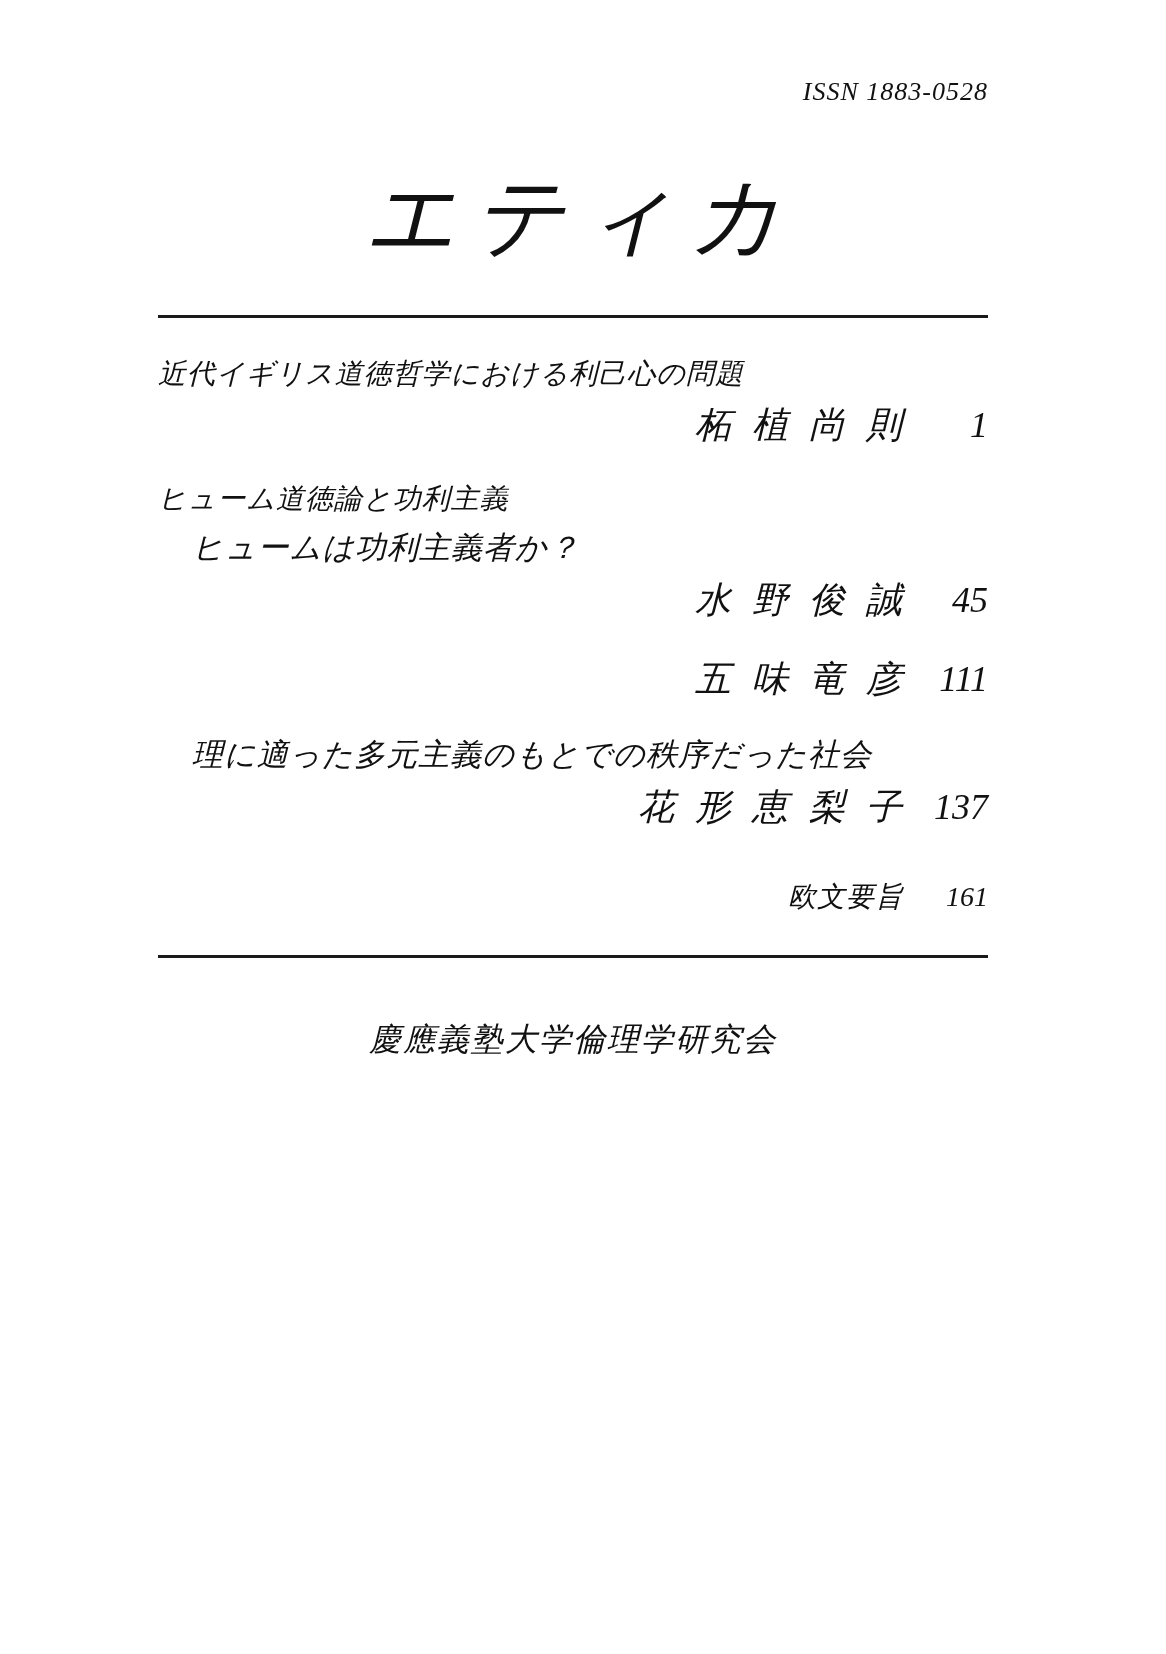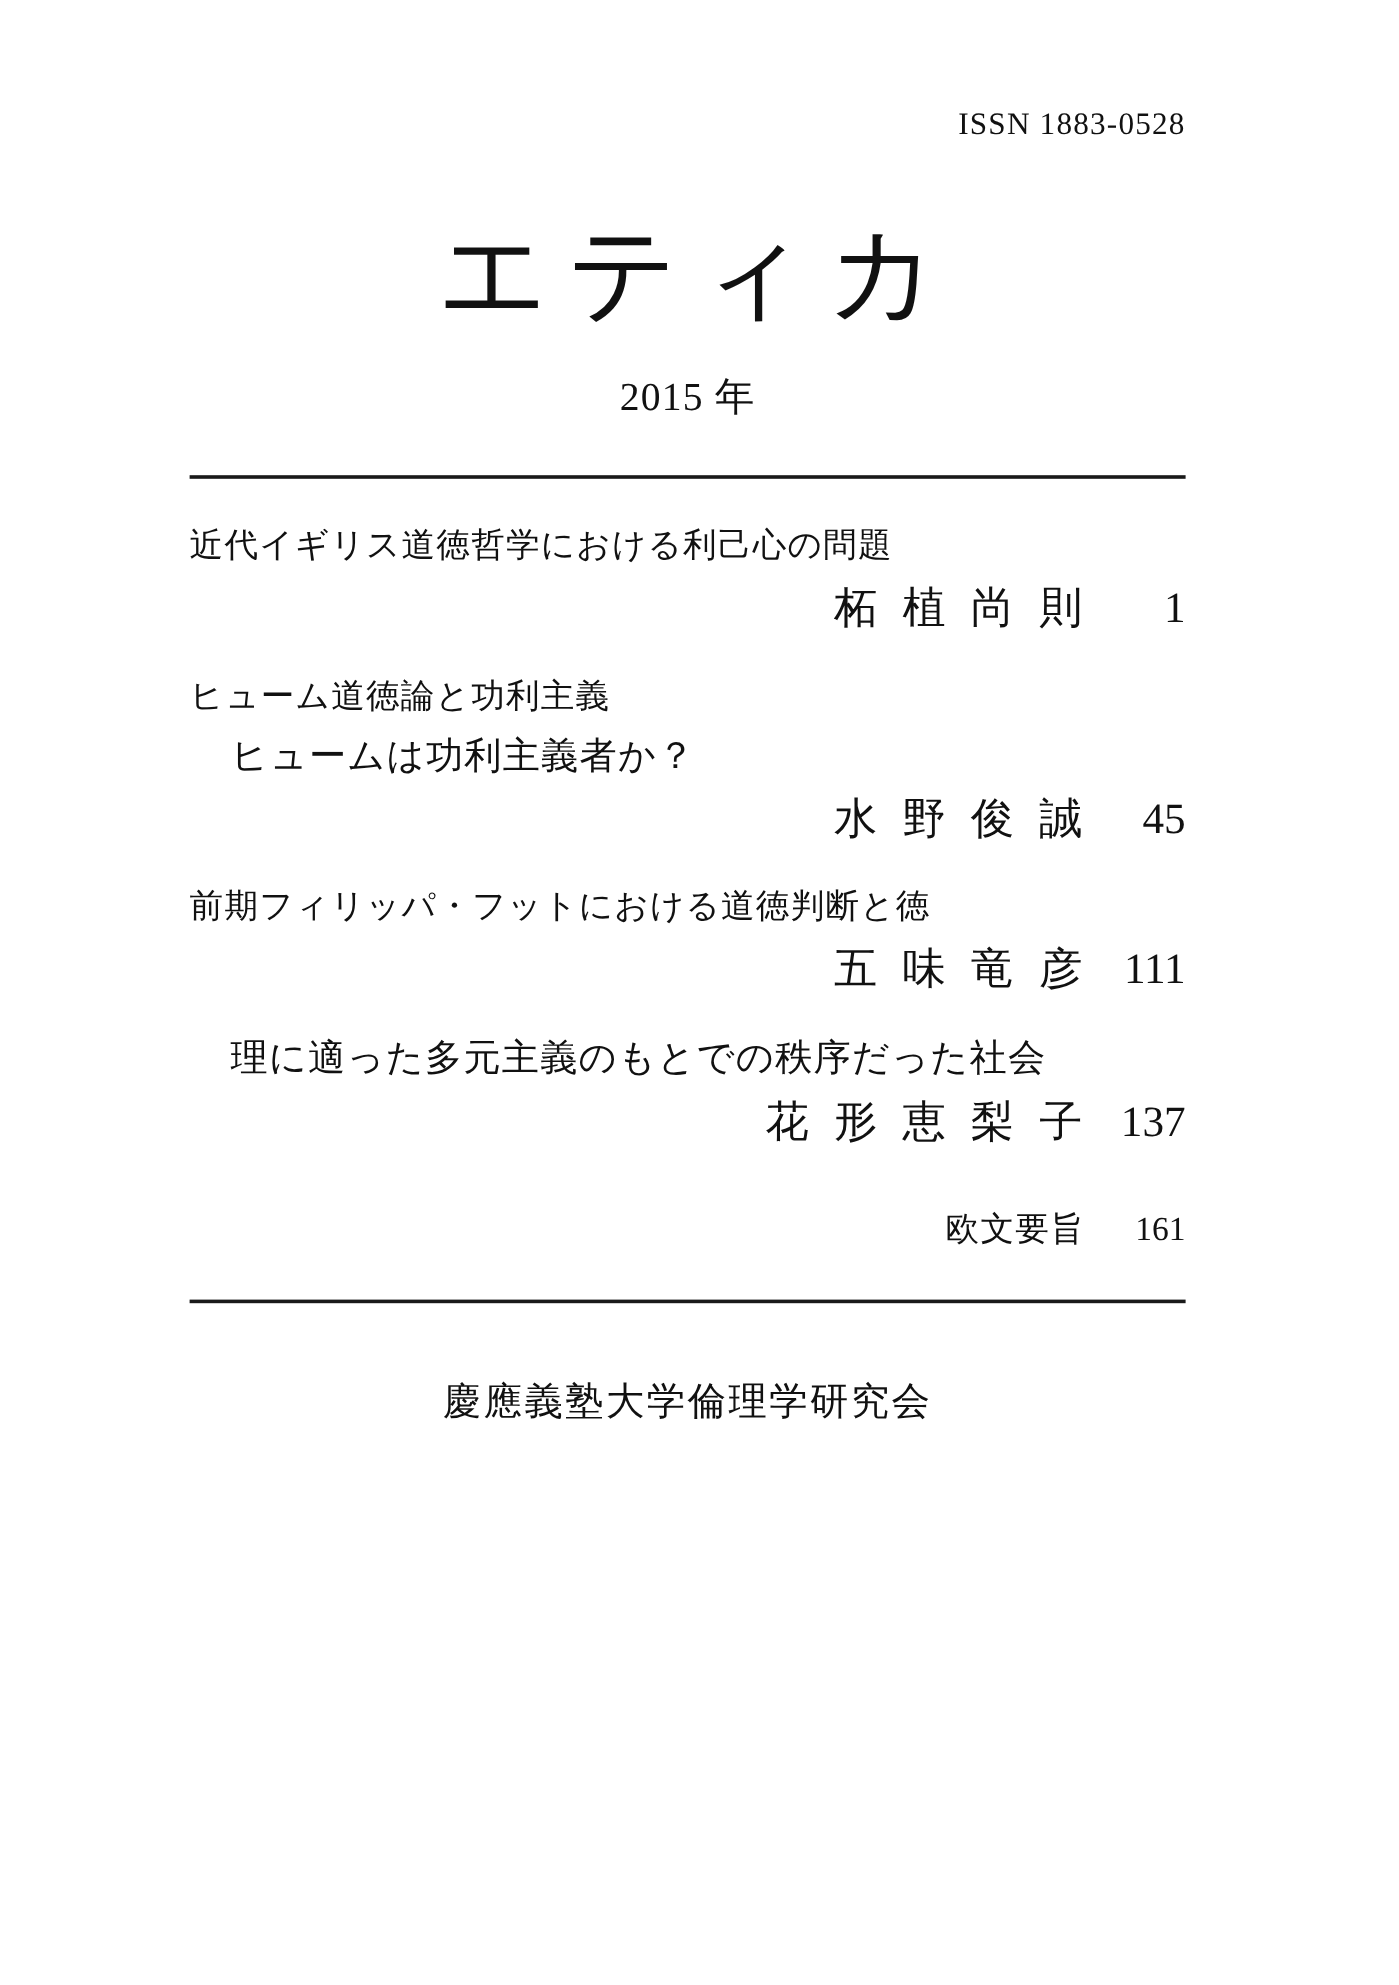--- a/index.html
+++ b/index.html
@@ -10,21 +10,22 @@
   }
   .page {
     position: relative;
     width: 1166px;
     height: 1654px;
     margin: 0 auto;
     background: #ffffff;
     overflow: hidden;
   }
   .content {
-    padding: 12px 178px 0 158px;
+    padding: 0 178px 0 158px;
+    font-style: italic;
   }
   .issn {
     padding-top: 78px;
     text-align: right;
     font-size: 26px;
     line-height: 1.1;
     letter-spacing: 1px;
   }
   .journal-title {
     margin-top: 56px;
@@ -106,21 +107,20 @@
 <body>
 
 <div class="page">
   <div class="content">
 
     <div class="issn">ISSN 1883-0528</div>
 
     <div class="journal-title">エティカ</div>
 
 
-    <div class="issue-year">2015 年</div>
 
     <hr class="rule rule-top">
 
     <div class="toc">
 
       <div class="toc-entry">
         <div class="entry-title">近代イギリス道徳哲学における利己心の問題</div>
         <div class="entry-byline">
           <span class="author">柘 植 尚 則</span><span class="pagenum">1</span>
         </div>
@@ -129,21 +129,20 @@
       <div class="toc-entry">
         <div class="entry-title">ヒューム道徳論と功利主義</div>
         <div class="entry-sub">ヒュームは功利主義者か？</div>
         <div class="entry-byline">
           <span class="author">水 野 俊 誠</span><span class="pagenum">45</span>
         </div>
       </div>
 
 
       <div class="toc-entry">
-        <div class="entry-title">前期フィリッパ・フットにおける道徳判断と徳</div>
         <div class="entry-byline">
           <span class="author">五 味 竜 彦</span><span class="pagenum">111</span>
         </div>
       </div>
 
       <div class="toc-entry">
         <div class="entry-sub">理に適った多元主義のもとでの秩序だった社会</div>
         <div class="entry-byline">
           <span class="author">花 形 恵 梨 子</span><span class="pagenum">137</span>
         </div>

